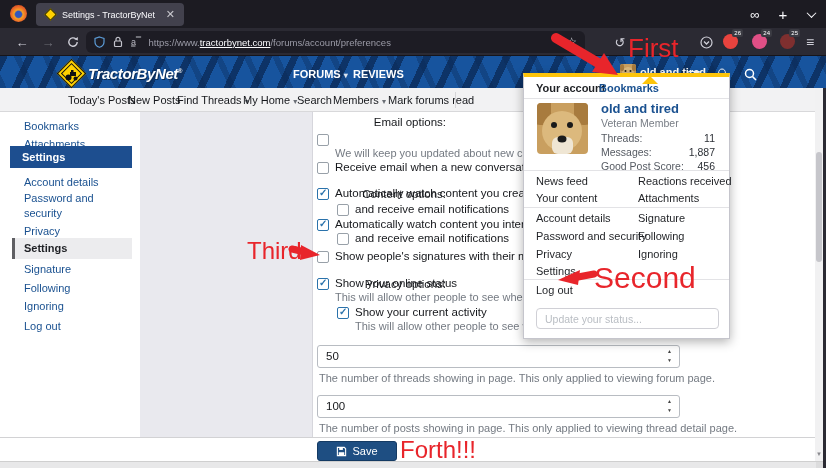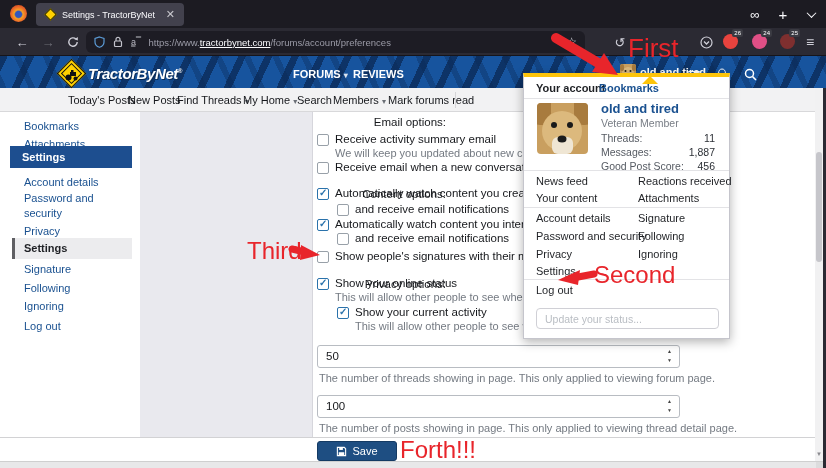--- a/index.html
+++ b/index.html
@@ -251,21 +251,20 @@
   <span class="side-link" style="top:188px">Ignoring</span>
   <span class="side-link" style="top:208px">Log out</span>
 </div>
 
 <div id="content">
   <div class="labelcol"></div>
 
   <span class="flabel" style="top:4px">Email options:</span>
   <div class="cbrow" style="left:177px; top:21px">
     <span class="cb"></span>
-    <span>Receive activity summary email</span>
   </div>
   <span class="desc" style="left:195px; top:35px">We will keep you updated about new content when y</span>
   <div class="cbrow" style="left:177px; top:49px">
     <span class="cb"></span>
     <span>Receive email when a new conversation message is</span>
   </div>
 
   <span class="flabel" style="top:76px">Content options:</span>
   <div class="cbrow" style="left:177px; top:75px">
     <span class="cb checked"></span>
@@ -395,21 +394,21 @@
     <input class="status-input" type="text" placeholder="Update your status..." style="">
   </div>
 </div>
 
 <span class="anno" style="left:628px; top:33px; font-size:26px">First</span>
 <svg class="anno-svg" style="left:550px; top:30px" width="76" height="50">
   <line x1="6" y1="8" x2="50" y2="34" stroke="#e8252b" stroke-width="10" stroke-linecap="round"></line>
   <polygon points="68,45 42,42 54,23" fill="#e8252b"></polygon>
 </svg>
 
-<span class="anno" style="left:594px; top:261px; font-size:24px">Second</span>
+<span class="anno" style="left:594px; top:261px; font-size:30px">Second</span>
 <svg class="anno-svg" style="left:554px; top:268px" width="44" height="20">
   <line x1="40" y1="6" x2="24" y2="9" stroke="#e8252b" stroke-width="7" stroke-linecap="round"></line>
   <polygon points="4,12 26,2 24,17" fill="#e8252b"></polygon>
 </svg>
 
 <span class="anno" style="left:247px; top:237px; font-size:24px">Third</span>
 <svg class="anno-svg" style="left:288px; top:243px" width="34" height="20">
   <line x1="4" y1="6" x2="17" y2="9" stroke="#e8252b" stroke-width="7" stroke-linecap="round"></line>
   <polygon points="32,12 13,2 12,17" fill="#e8252b"></polygon>
 </svg>

